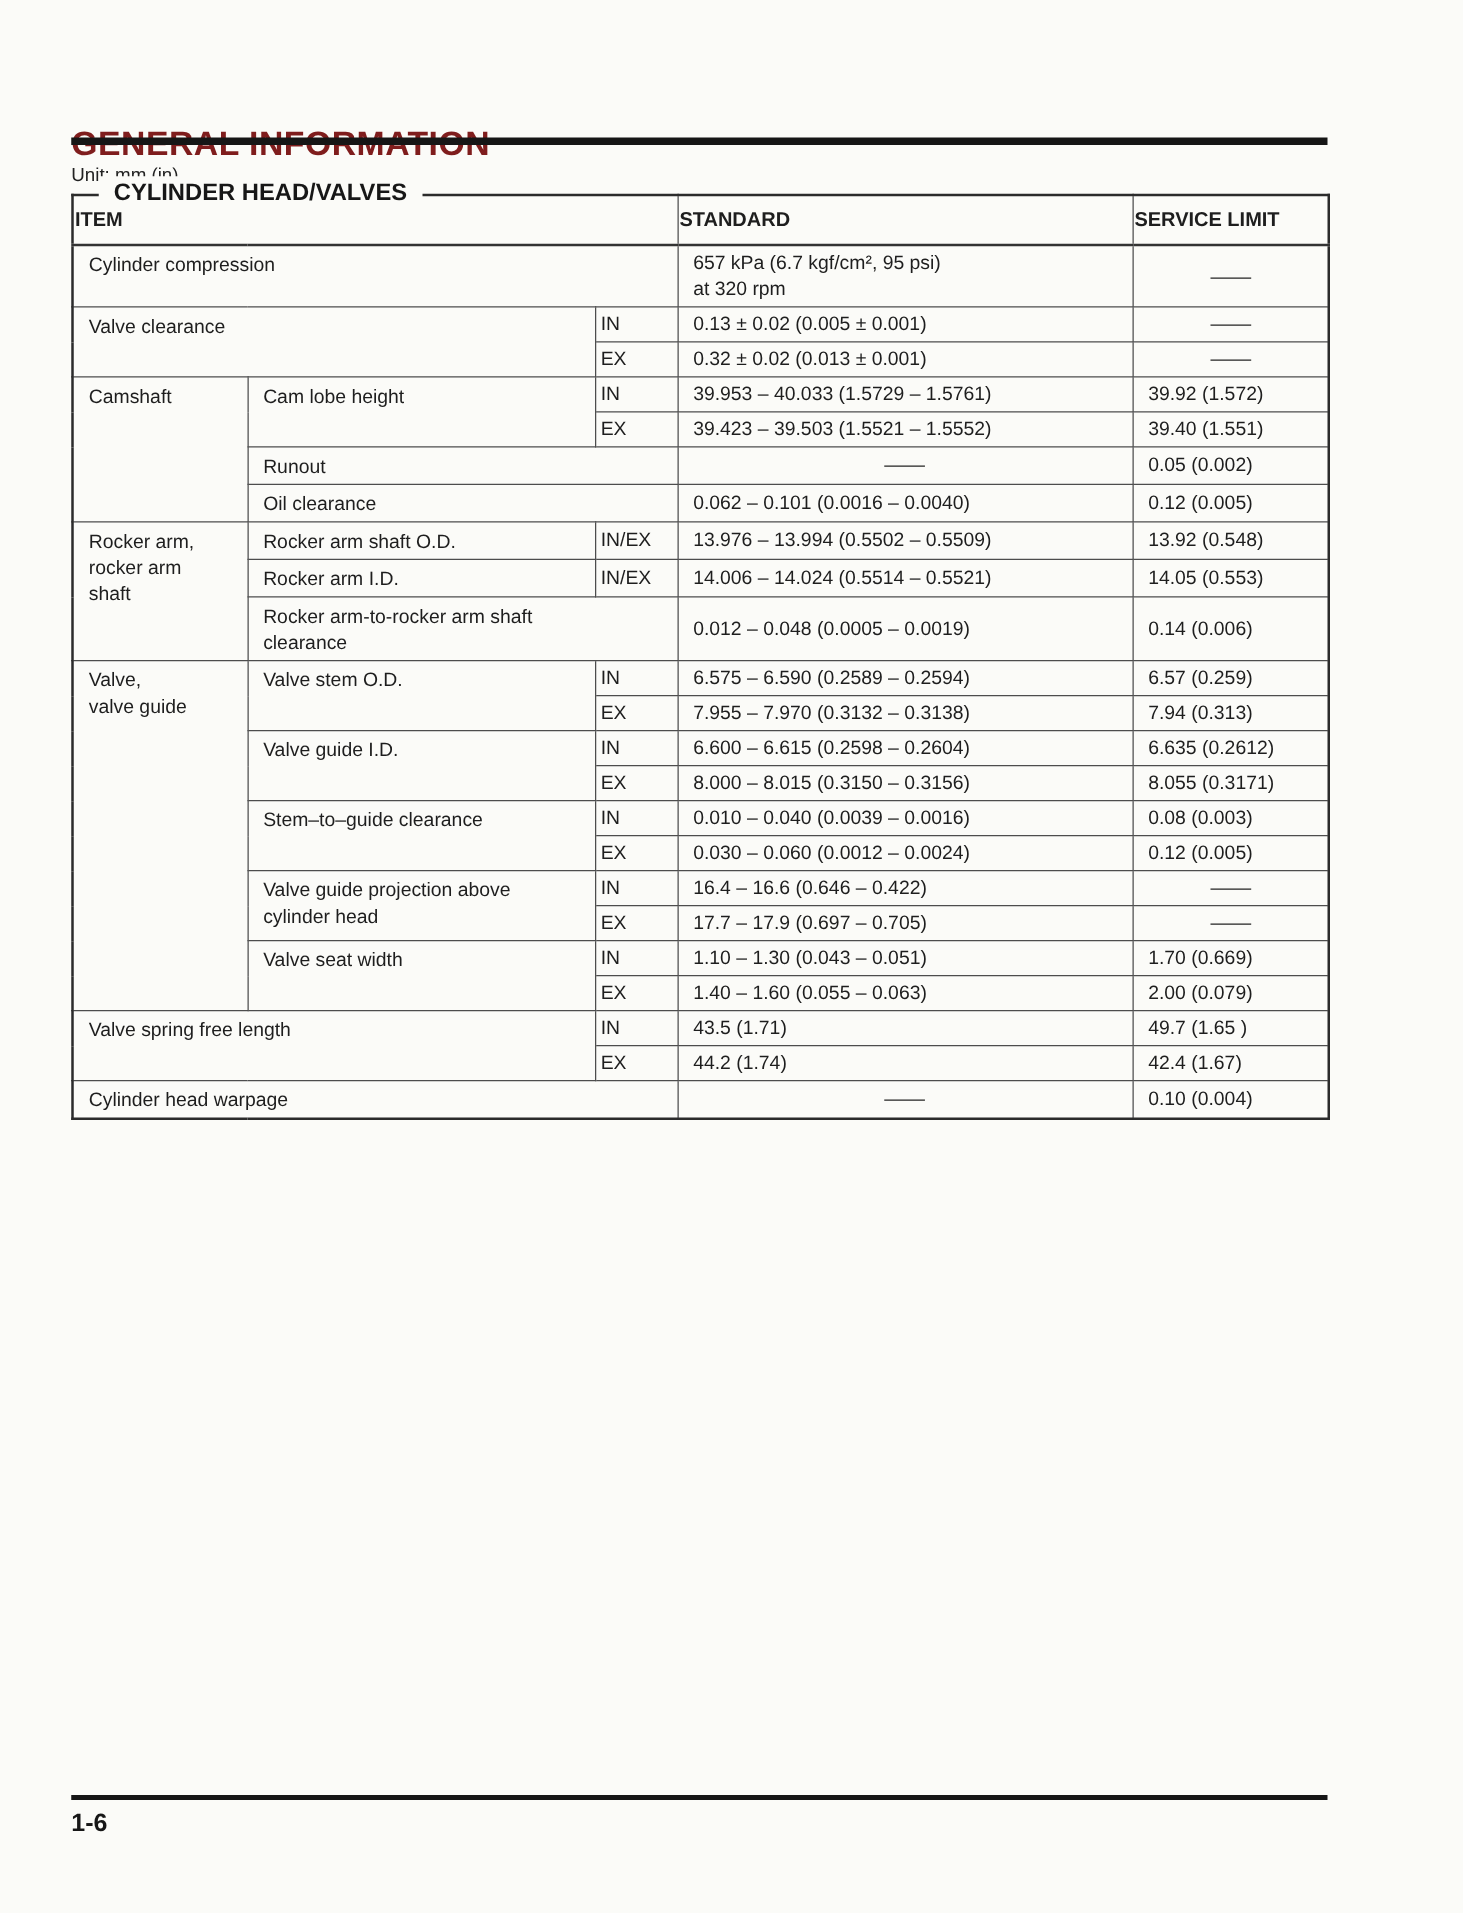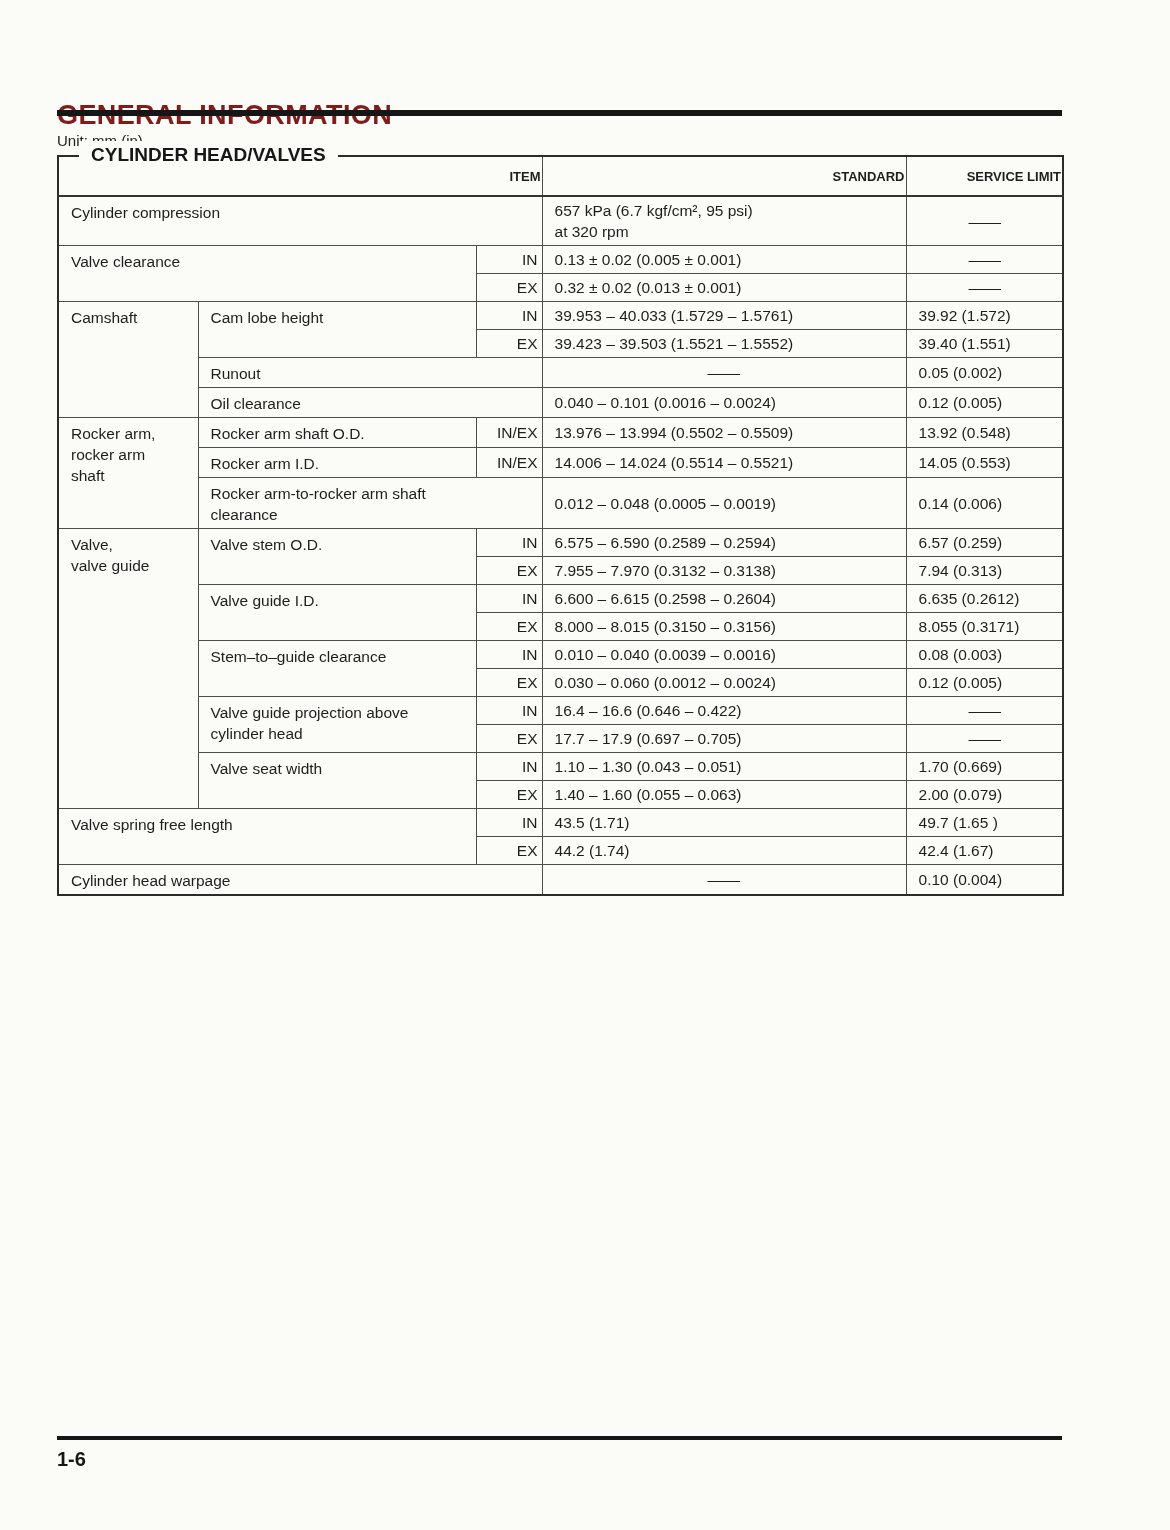--- a/index.html
+++ b/index.html
@@ -39,30 +39,30 @@
     border-collapse:collapse; table-layout:fixed;
     width:1005px; margin-top:14px;
     border:2px solid #2b2b2b;
   }
   .spec-table th, .spec-table td {
     border:1px solid #4d4d4d;
     font-size:15.5px; line-height:21px;
     color:#1e1e1e;
   }
   .spec-table thead th {
-    height:36px; font-size:13px; font-weight:bold;
-    text-align:right; vertical-align:middle;
+    height:36px; font-size:16px; font-weight:bold;
+    text-align:left; vertical-align:middle;
     border-bottom:2px solid #333;
   }
   .spec-table td { padding:3px 12px; height:21px; vertical-align:middle; }
   td.group-cell, td.item-cell {
     vertical-align:top; padding-top:5px;
     white-space:pre-line;
   }
-  td.inex-cell { text-align:right; padding:3px 4px; }
+  td.inex-cell { text-align:left; padding:3px 4px; }
   td.std-cell, td.svc-cell { text-align:left; }
   td.std-cell { white-space:pre-line;margin-left:12px; }
   td.c { text-align:center; }
   .dash { display:inline-block; transform:scaleX(2.1); }
 
   
   .bottom-rule {
     position:absolute; left:57px; top:1436px;
     width:1005px; height:4px; background:#161616;
   }
@@ -128,21 +128,21 @@
           <td class="std-cell">39.423 – 39.503 (1.5521 – 1.5552)</td>
           <td class="svc-cell">39.40 (1.551)</td>
         </tr>
         <tr>
           <td colspan="2" class="item-cell">Runout</td>
           <td class="std-cell c"><span class="dash">—</span></td>
           <td class="svc-cell">0.05 (0.002)</td>
         </tr>
         <tr>
           <td colspan="2" class="item-cell">Oil clearance</td>
-          <td class="std-cell">0.040 – 0.101 (0.0016 – 0.0024)</td>
+          <td class="std-cell">0.062 – 0.101 (0.0016 – 0.0040)</td>
           <td class="svc-cell">0.12 (0.005)</td>
         </tr>
         <tr>
           <td rowspan="3" class="group-cell">Rocker arm,
 rocker arm
 shaft</td>
           <td class="item-cell">Rocker arm shaft O.D.</td>
           <td class="inex-cell">IN/EX</td>
           <td class="std-cell">13.976 – 13.994 (0.5502 – 0.5509)</td>
           <td class="svc-cell">13.92 (0.548)</td>

